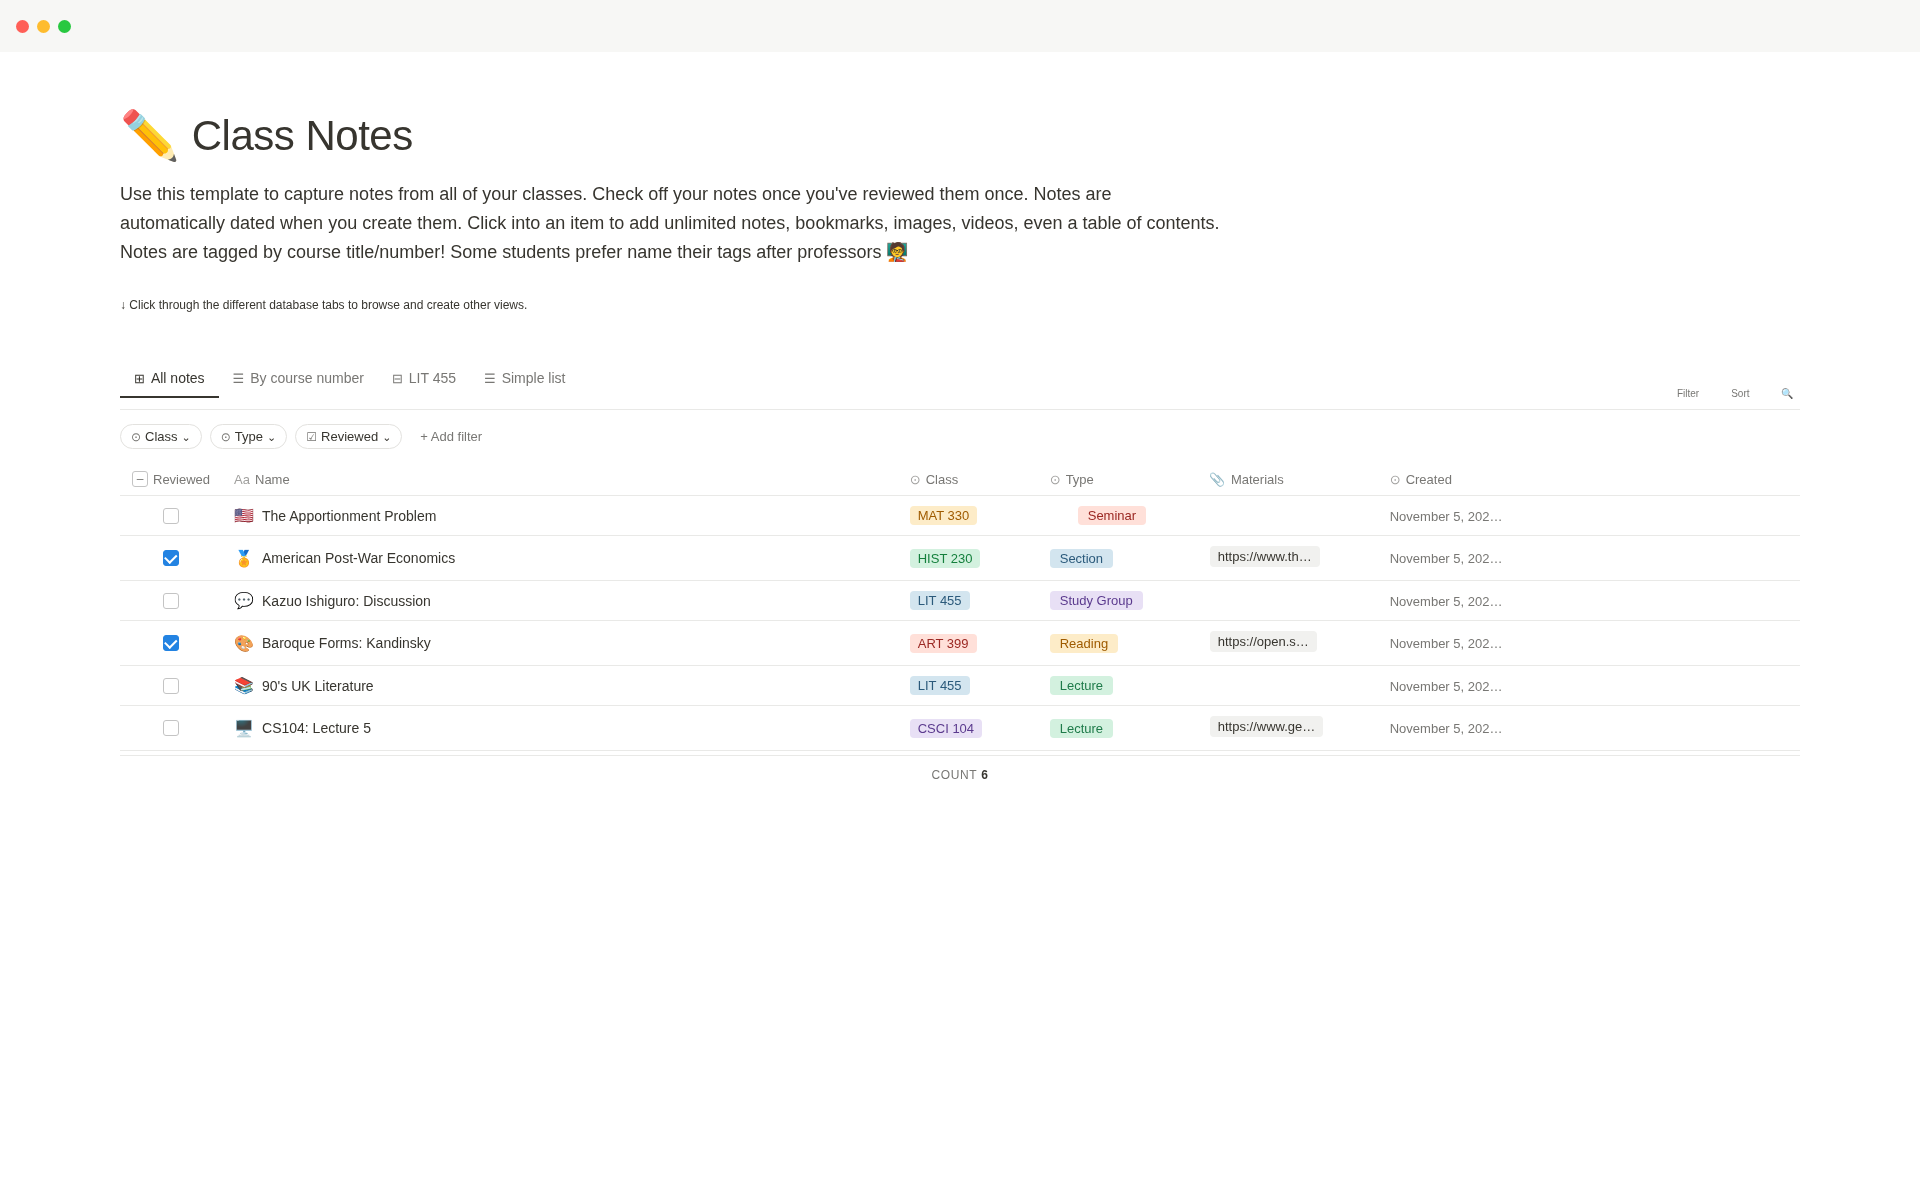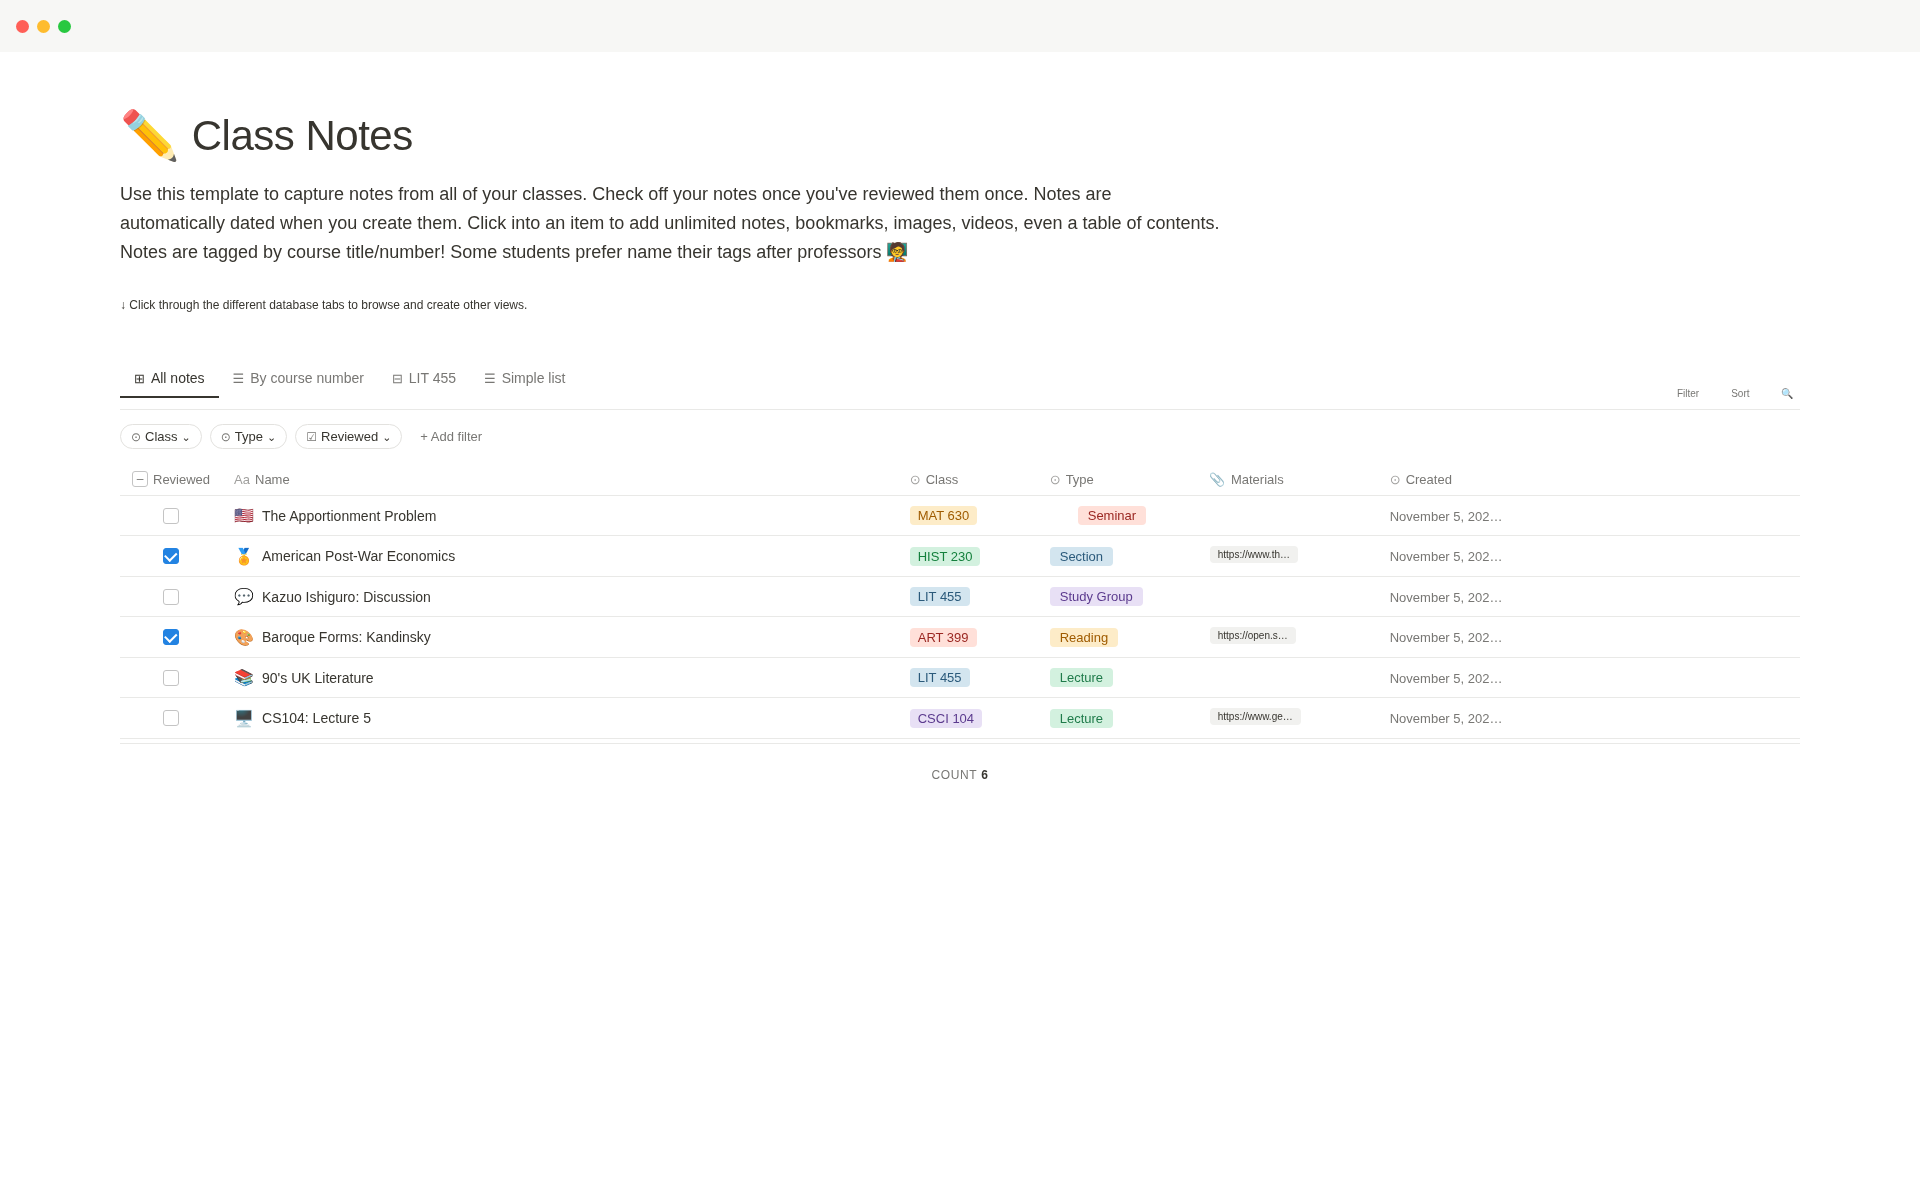--- a/index.html
+++ b/index.html
@@ -279,21 +279,21 @@
       font-weight: 400;
       white-space: nowrap;
     }
     .type-seminar { background: #ffe0d9; color: #9b2722; margin-left: 28px; }
     .type-section { background: #d3e5ef; color: #2b5a7b; }
     .type-studygroup { background: #e8e0f5; color: #5b3a8e; }
     .type-reading { background: #fdecc8; color: #9f5b00; }
     .type-lecture { background: #d3f1df; color: #1f7b4a; }
 
     .materials-link {
-      font-size: 10px;
+      font-size: 13px;
       color: #37352f;
       background: #f1f1ef;
       padding: 3px 8px;
       border-radius: 4px;
       white-space: nowrap;
       overflow: hidden;
       text-overflow: ellipsis;
       max-width: 160px;
       display: inline-block;
     }
@@ -301,21 +301,21 @@
     .created-text {
       font-size: 13px;
       color: #787774;
     }
 
     
     .count-bar {
       display: flex;
       align-items: center;
       justify-content: center;
-      padding: 24px 0;
+      padding: 12px 0;
       font-size: 12px;
       color: #787774;
       letter-spacing: 0.05em;
       border-top: 1px solid #e9e9e7;
       margin-top: 4px;
     }
     .count-bar span.count-num {
       font-weight: 600;
       color: #37352f;
       margin-left: 4px;
@@ -438,21 +438,21 @@
               <div class="checkbox-wrapper">
                 <div class="checkbox"></div>
               </div>
             </td>
             <td class="col-name">
               <div class="row-name">
                 <span class="row-emoji">🇺🇸</span>
                 <span>The Apportionment Problem</span>
               </div>
             </td>
-            <td class="col-class"><span class="tag tag-mat630">MAT 630</span></td>
+            <td class="col-class"><span class="tag tag-mat630">MAT 330</span></td>
             <td class="col-type"><span class="type-tag type-seminar">Seminar</span></td>
             <td class="col-materials"></td>
             <td class="col-created"><span class="created-text">November 5, 202…</span></td>
           </tr>
           <tr>
             <td class="col-reviewed">
               <div class="checkbox-wrapper">
                 <div class="checkbox checked"></div>
               </div>
             </td>

